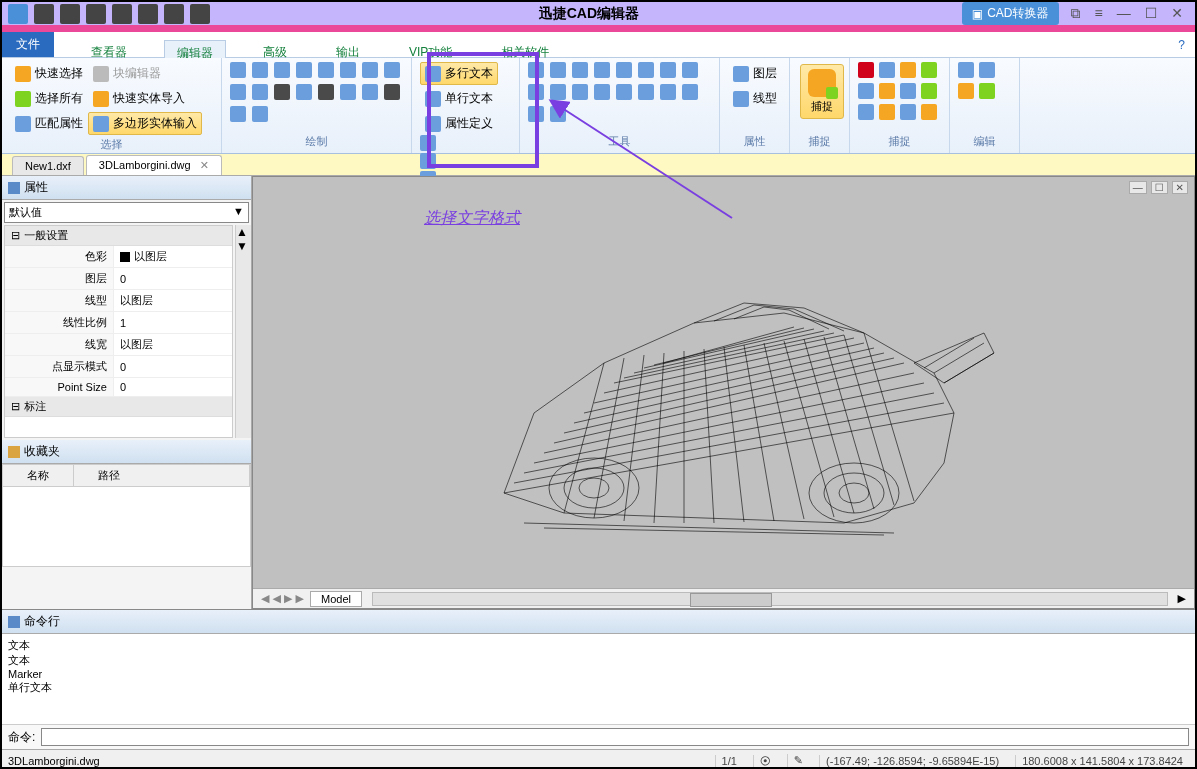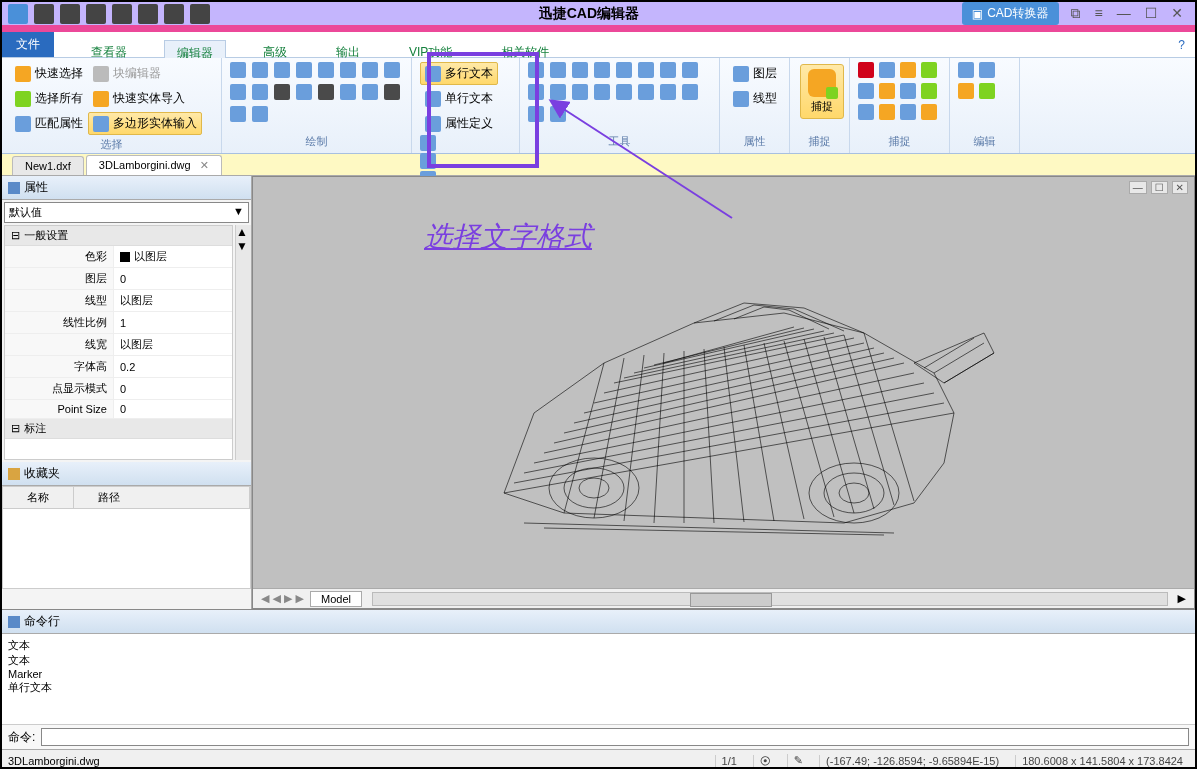--- a/index.html
+++ b/index.html
@@ -66,21 +66,21 @@
 
 .fav-panel { margin-top:2px; }
 .fav-header { display:flex; font-size:11px; border:1px solid #ccc; background:#f0f0f0;}
 .fav-header div { padding:3px 24px; border-right:1px solid #ccc; }
 
 
 .viewport { flex:1; background:#c0c0c0; position:relative; border:1px solid #888; overflow:hidden;}
 .vp-controls { position:absolute; top:4px; right:6px; display:flex; gap:4px; font-size:10px; color:#555;}
 .vp-controls span { background:#e8e8e8; border:1px solid #aaa; padding:0 3px;}
 .car-svg { position:absolute; left:50%; top:50%; transform:translate(-50%,-50%); }
-.annotation { position:absolute; left:422px; top:216px; font-size:28px; font-style:italic; color:#7a3fe0; font-family:"KaiTi",serif; text-decoration:underline; z-index:60; pointer-events:none;}
+.annotation { position:absolute; left:422px; top:206px; font-size:16px; font-style:italic; color:#7a3fe0; font-family:"KaiTi",serif; text-decoration:underline; z-index:60; pointer-events:none;}
 .arrow-svg { position:absolute; left:520px; top:96px; z-index:55; pointer-events:none;}
 
 .model-tab-bar { position:absolute; bottom:0; left:0; right:0; height:20px; background:#f0f0f0; border-top:1px solid #aaa; display:flex; align-items:center; gap:6px; padding:0 8px; font-size:11px;}
 .model-tab-bar .arrows { display:flex; gap:2px; color:#888;}
 .model-tab-bar .mtab { background:#fff; border:1px solid #aaa; padding:1px 10px; }
 .model-tab-bar .hscroll { flex:1; height:14px; background:#e0e0e0; margin:0 4px; border:1px solid #bbb; position:relative;}
 .model-tab-bar .hscroll::before { content:""; position:absolute; left:40%; width:80px; height:100%; background:#ccc; border:1px solid #999;}
 
 
 .cmd-area { height:140px; display:flex; flex-direction:column; border-top:1px solid #888;}
@@ -336,24 +336,20 @@
           </div>
         <div class="prop-row">
             <div class="k">线性比例</div>
             <div class="v">1</div>
           </div>
         <div class="prop-row">
             <div class="k">线宽</div>
             <div class="v">以图层</div>
           </div>
         <div class="prop-row">
-            <div class="k">字体高</div>
-            <div class="v">0.2</div>
-          </div>
-        <div class="prop-row">
             <div class="k">点显示模式</div>
             <div class="v">0</div>
           </div>
         <div class="prop-row">
             <div class="k">Point Size</div>
             <div class="v">0</div>
           </div>
         <div class="prop-section">⊟ <span>标注</span></div>
         <div style="height:20px"></div>
       </div>

